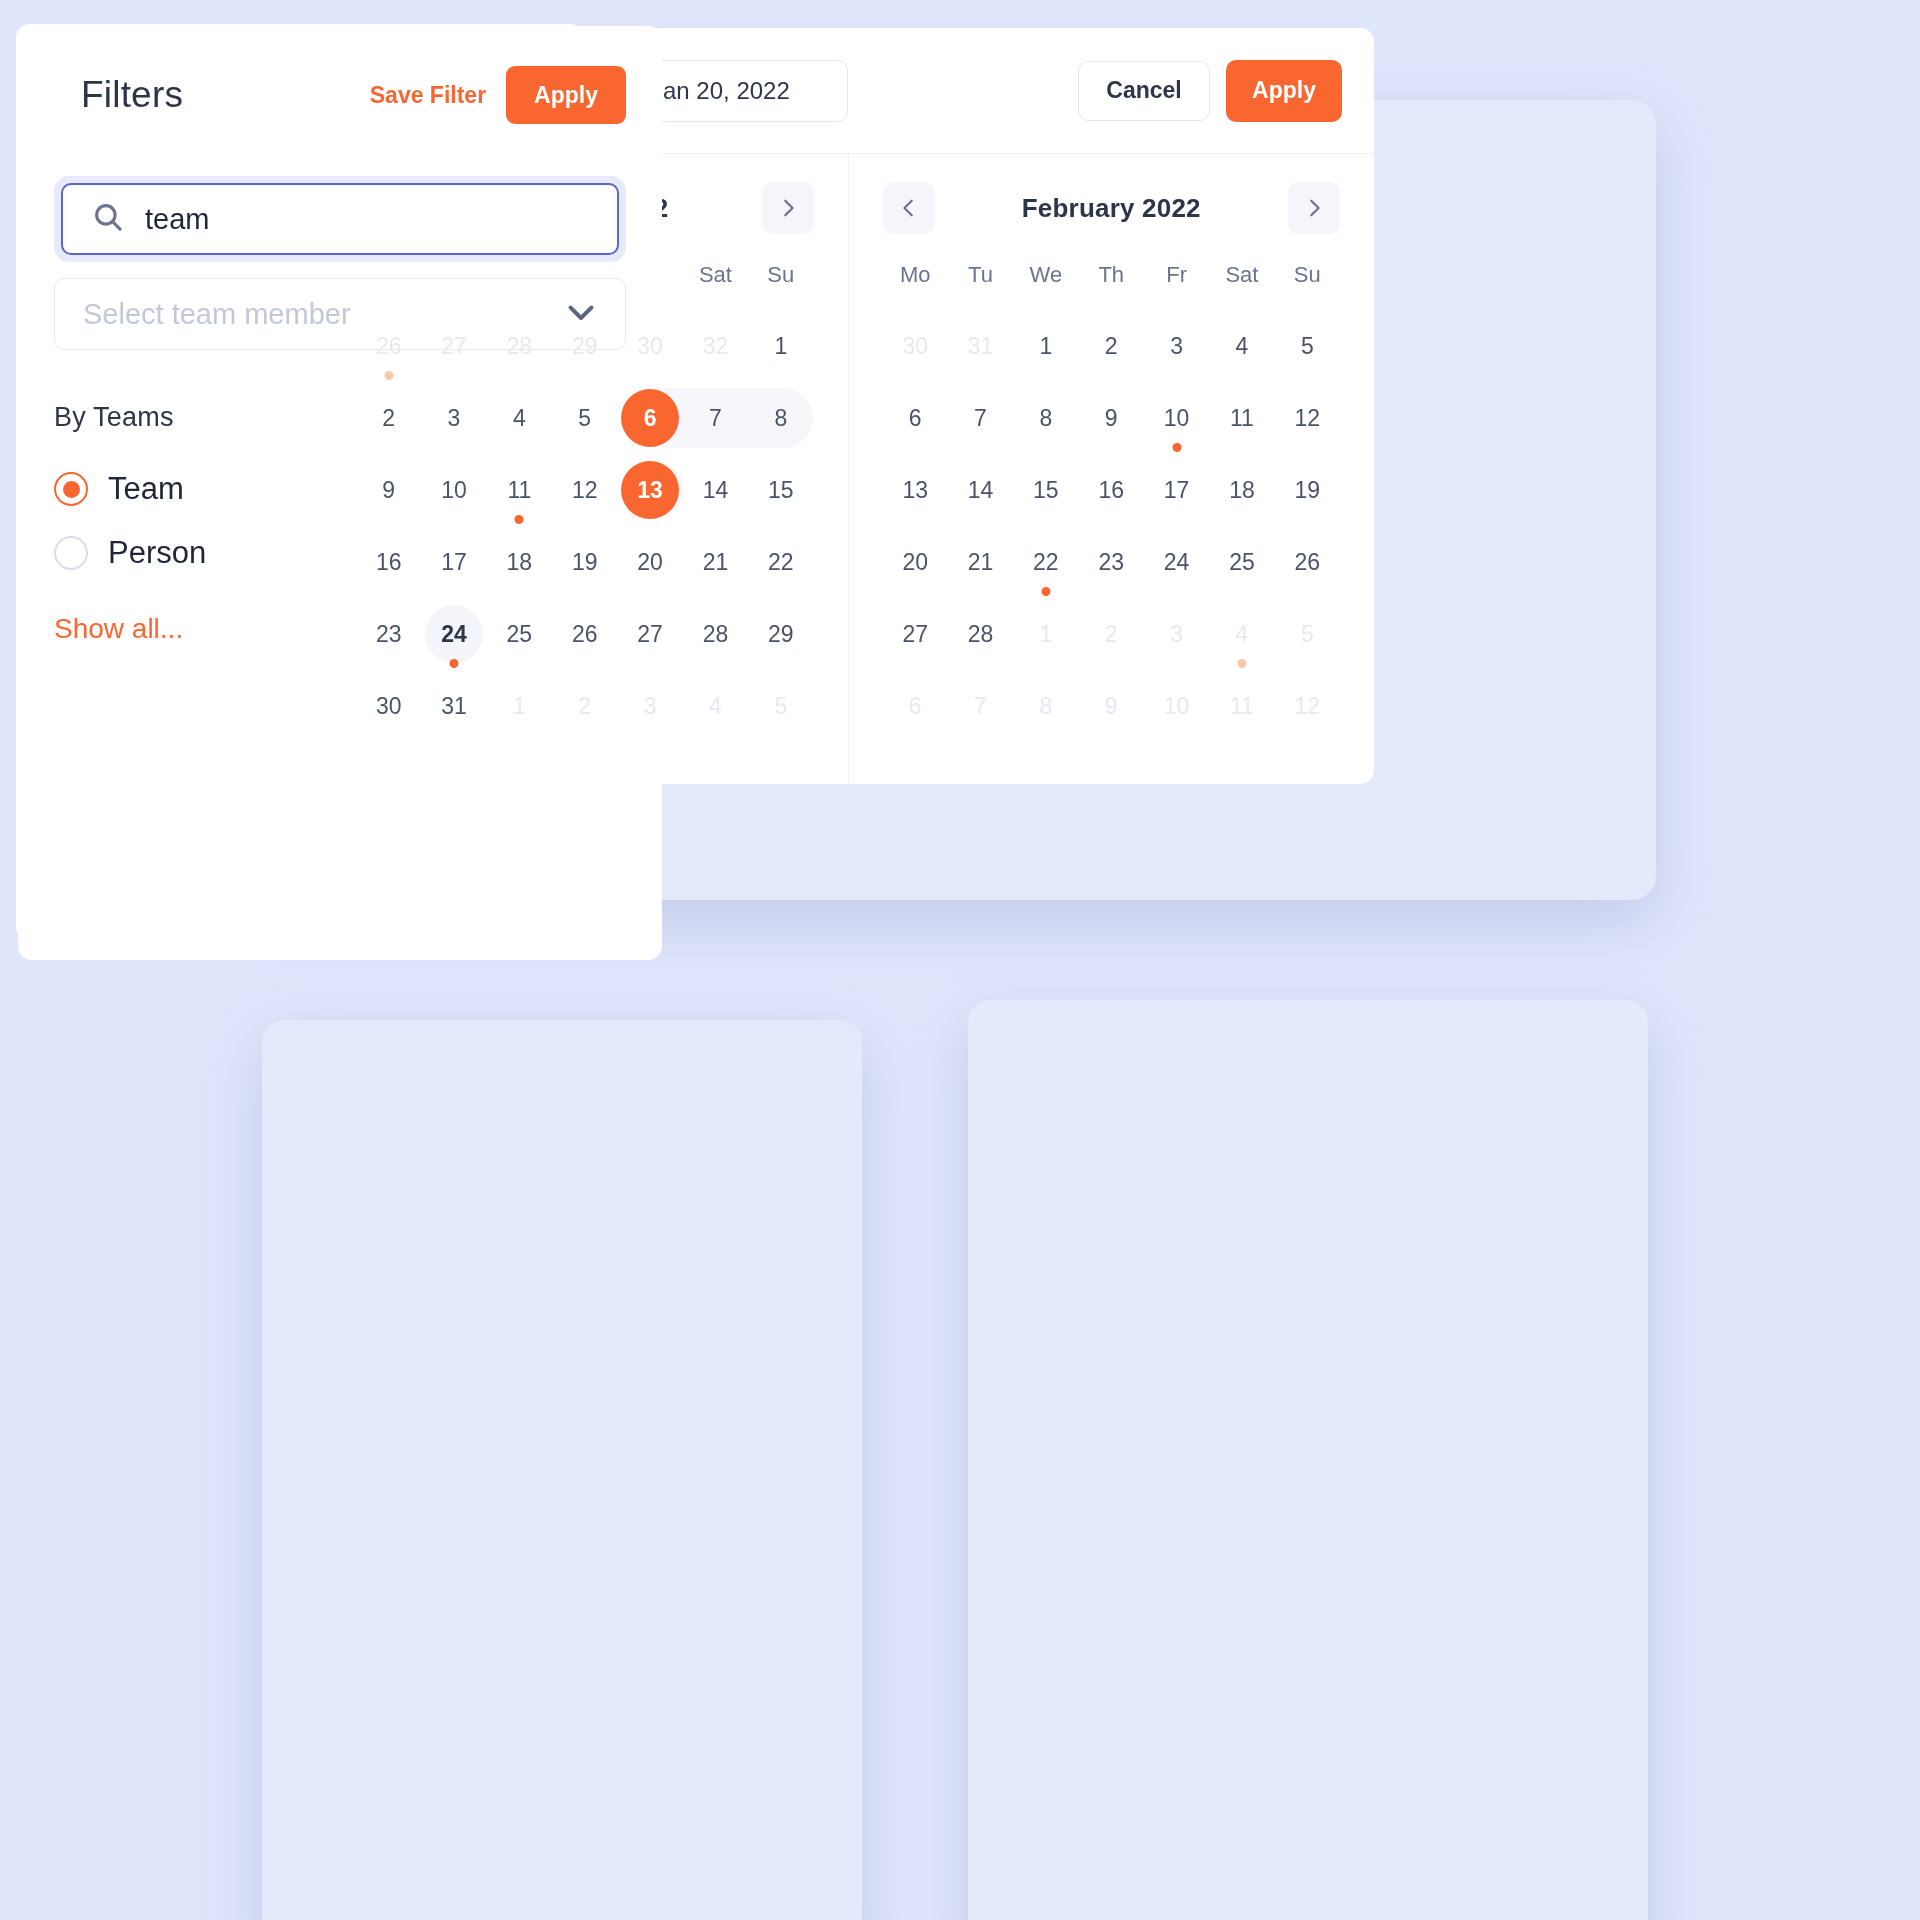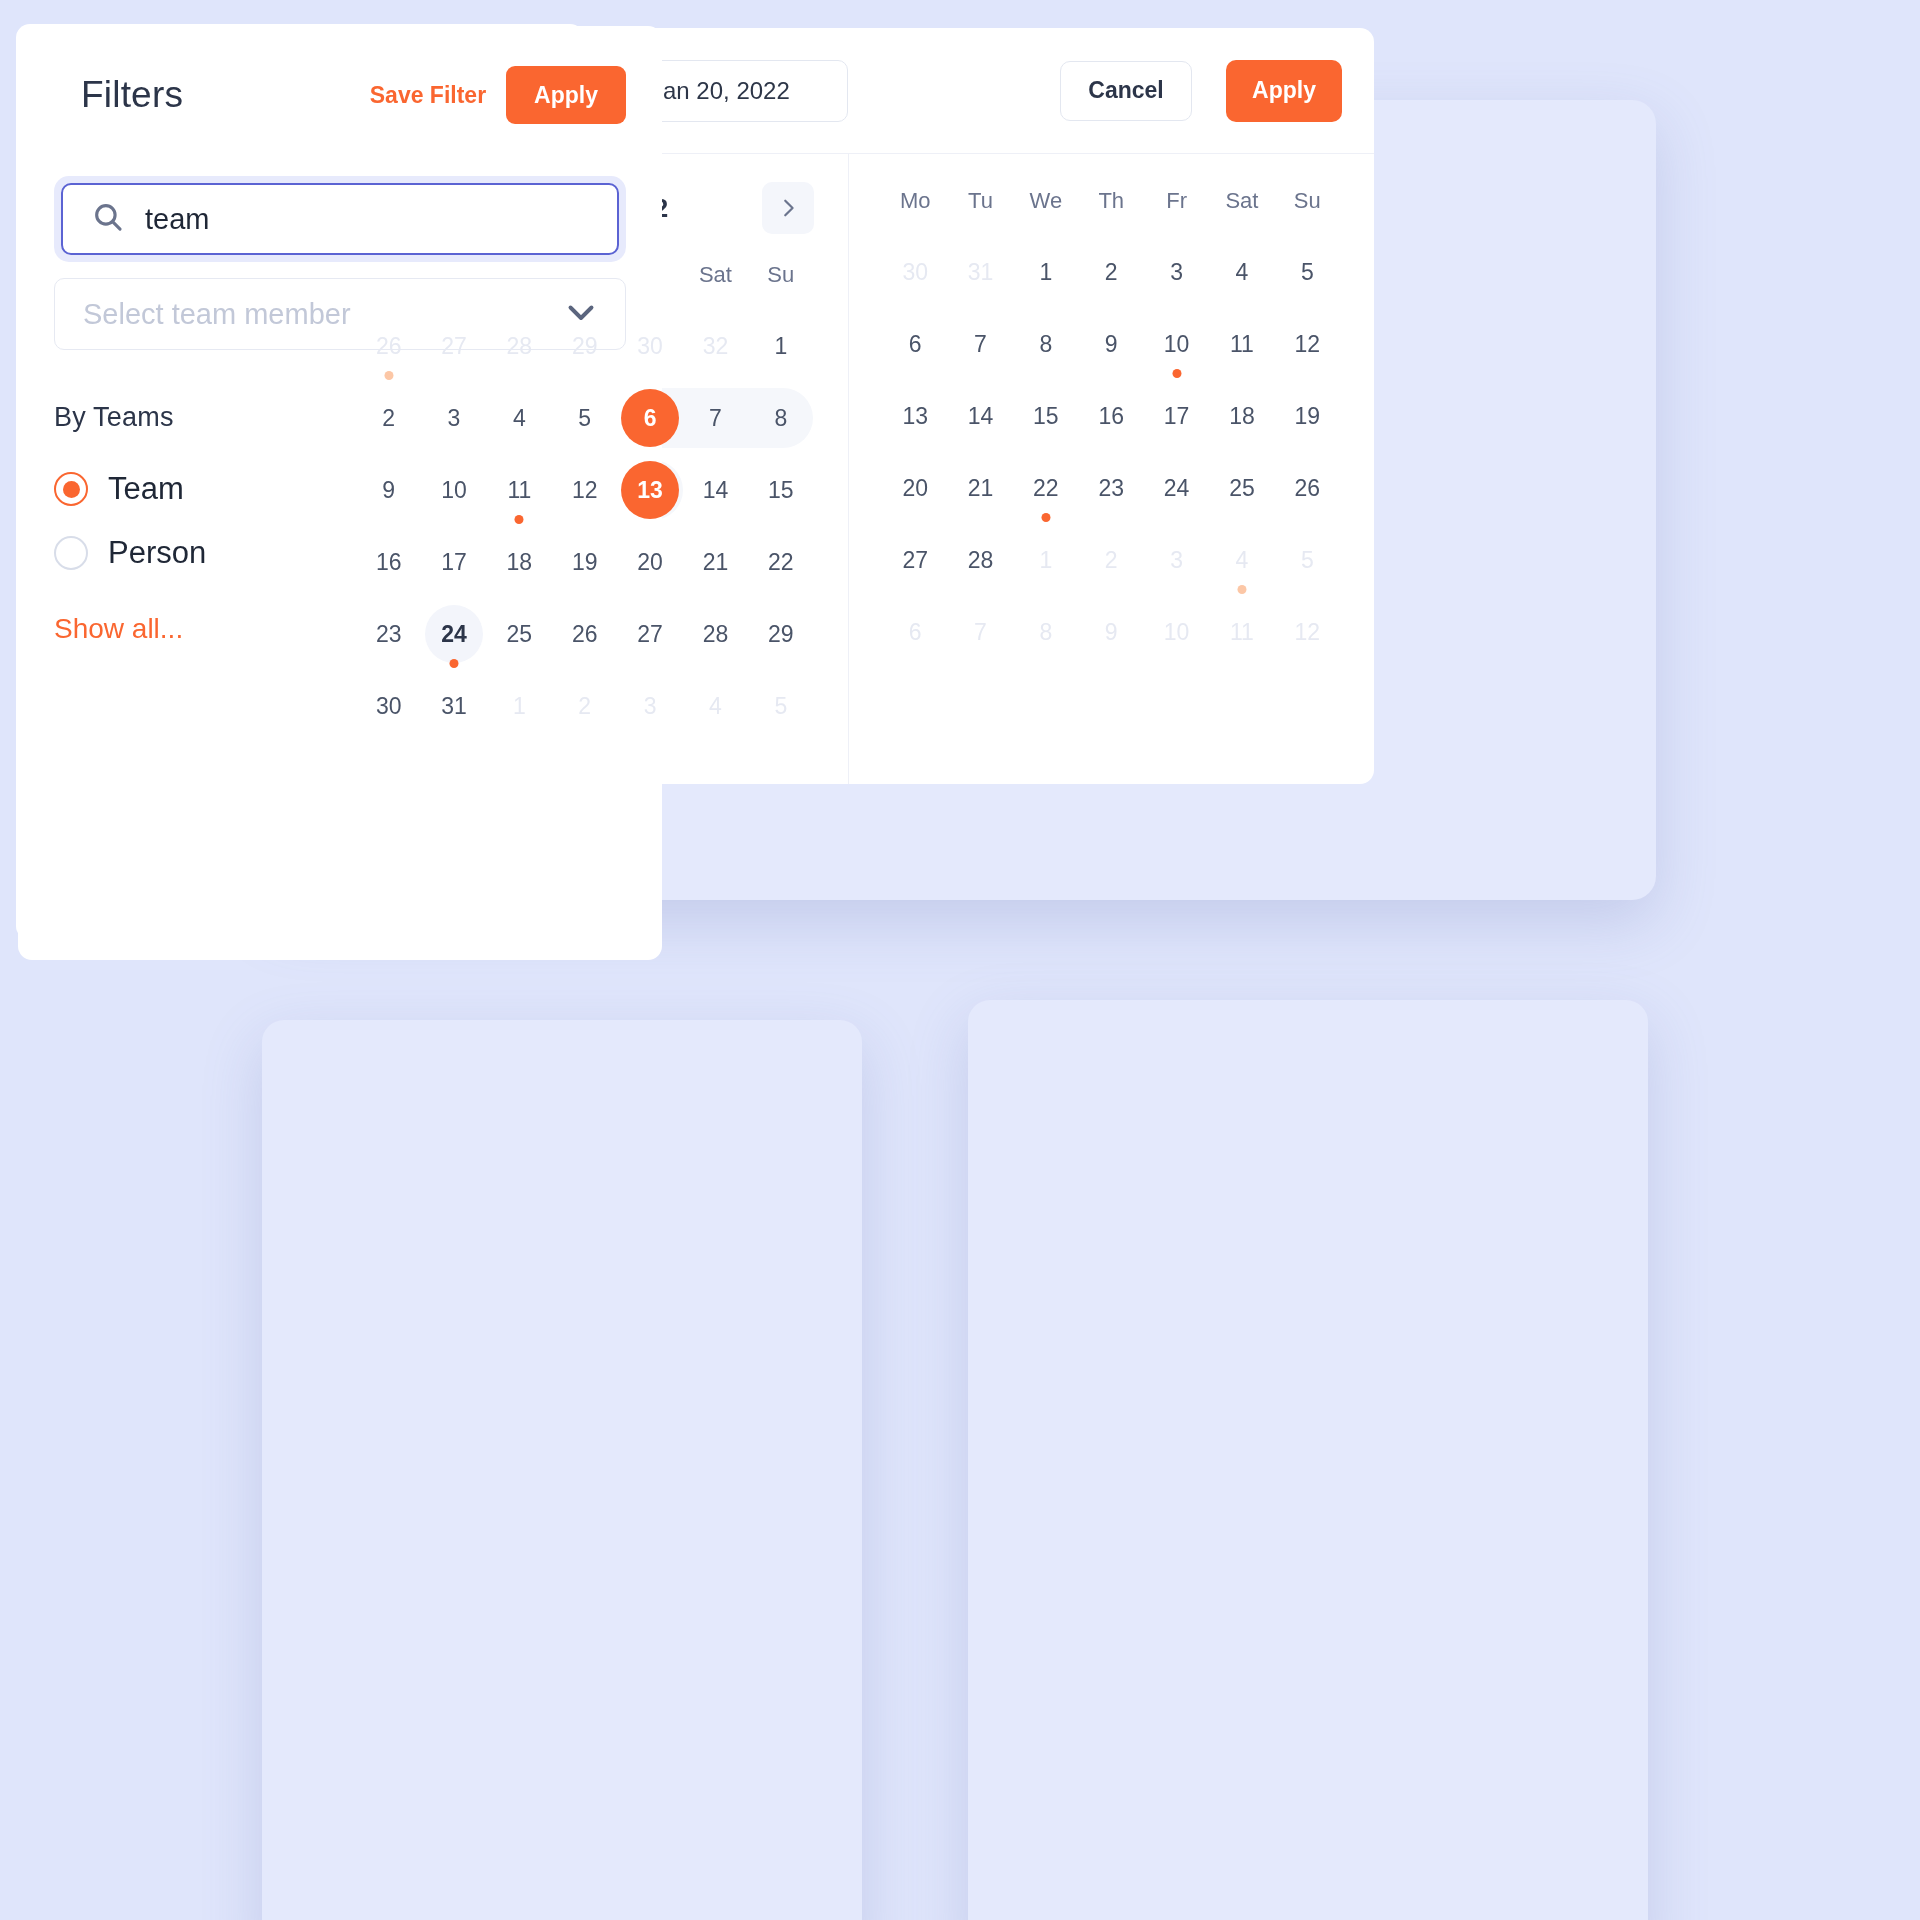--- a/index.html
+++ b/index.html
@@ -76,21 +76,21 @@
     padding-left: 24px;
     color: #2d3648;
     font-size: 24px;
     background: #fff;
     cursor: text;
   }
   .date-dash {
     width: 52px; text-align: center;
     color: #9aa3ba; font-size: 24px;
   }
-  .dp-actions { margin-left: auto; display: flex; align-items: center; gap: 34px; }
+  .dp-actions { margin-left: auto; display: flex; align-items: center; gap: 16px; }
   .btn-cancel {
     width: 132px; height: 60px;
     border: 1.5px solid #e3e7f0;
     border-radius: 10px;
     background: #fff;
     color: #2c3549;
     font-size: 23px; font-weight: bold;
     font-family: inherit;
     cursor: pointer;
   }
@@ -497,20 +497,37 @@
               </div>
               <div class="day muted">
                 <span class="num">4</span>
               </div>
               <div class="day muted">
                 <span class="num">5</span>
               </div>
             </div>
           </div>
           <div class="month">
+            <div class="month-head">
+              <button class="nav-btn">
+                <span>
+                  <svg width="22" height="22" viewBox="0 0 24 24" fill="none" stroke="#6b748d" stroke-width="2.4" stroke-linecap="round" stroke-linejoin="round">
+                    <polyline points="15 4 7 12 15 20"></polyline>
+                  </svg>
+                </span>
+              </button>
+              <div class="month-title">February 2022</div>
+              <button class="nav-btn">
+                <span>
+                  <svg width="22" height="22" viewBox="0 0 24 24" fill="none" stroke="#6b748d" stroke-width="2.4" stroke-linecap="round" stroke-linejoin="round">
+                    <polyline points="9 4 17 12 9 20"></polyline>
+                  </svg>
+                </span>
+              </button>
+            </div>
             <div class="weekdays">
               <div class="wd">Mo</div>
               <div class="wd">Tu</div>
               <div class="wd">We</div>
               <div class="wd">Th</div>
               <div class="wd">Fr</div>
               <div class="wd">Sat</div>
               <div class="wd">Su</div>
             </div>
             <div class="weekrow">

